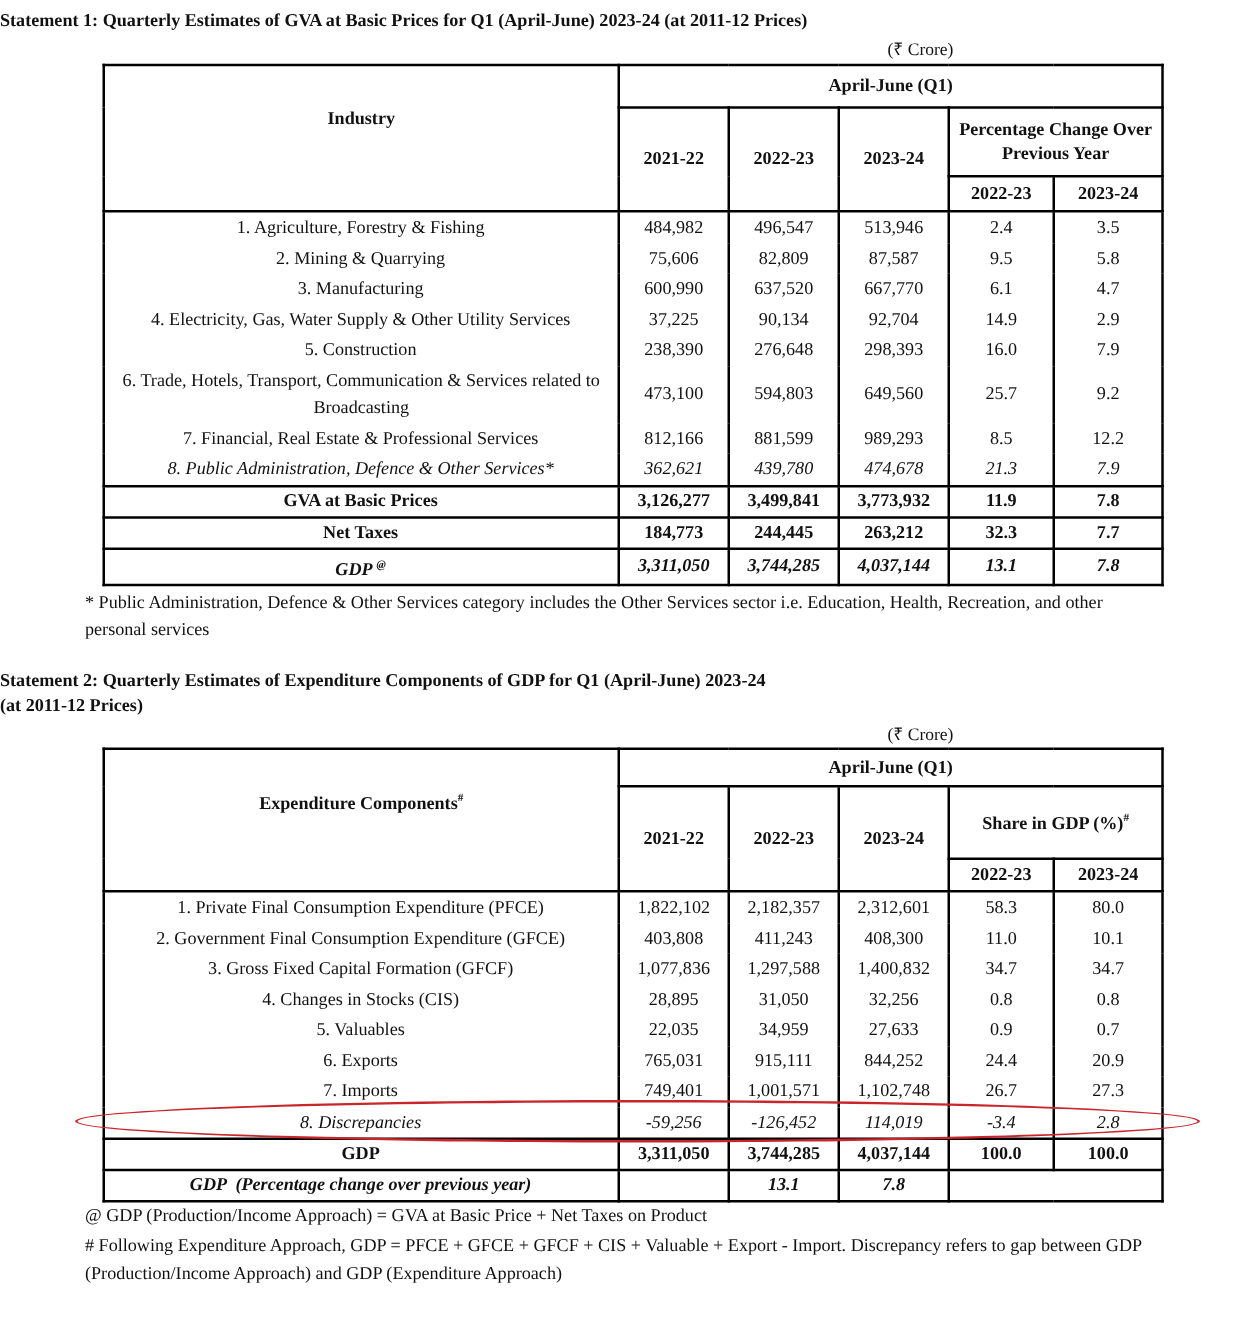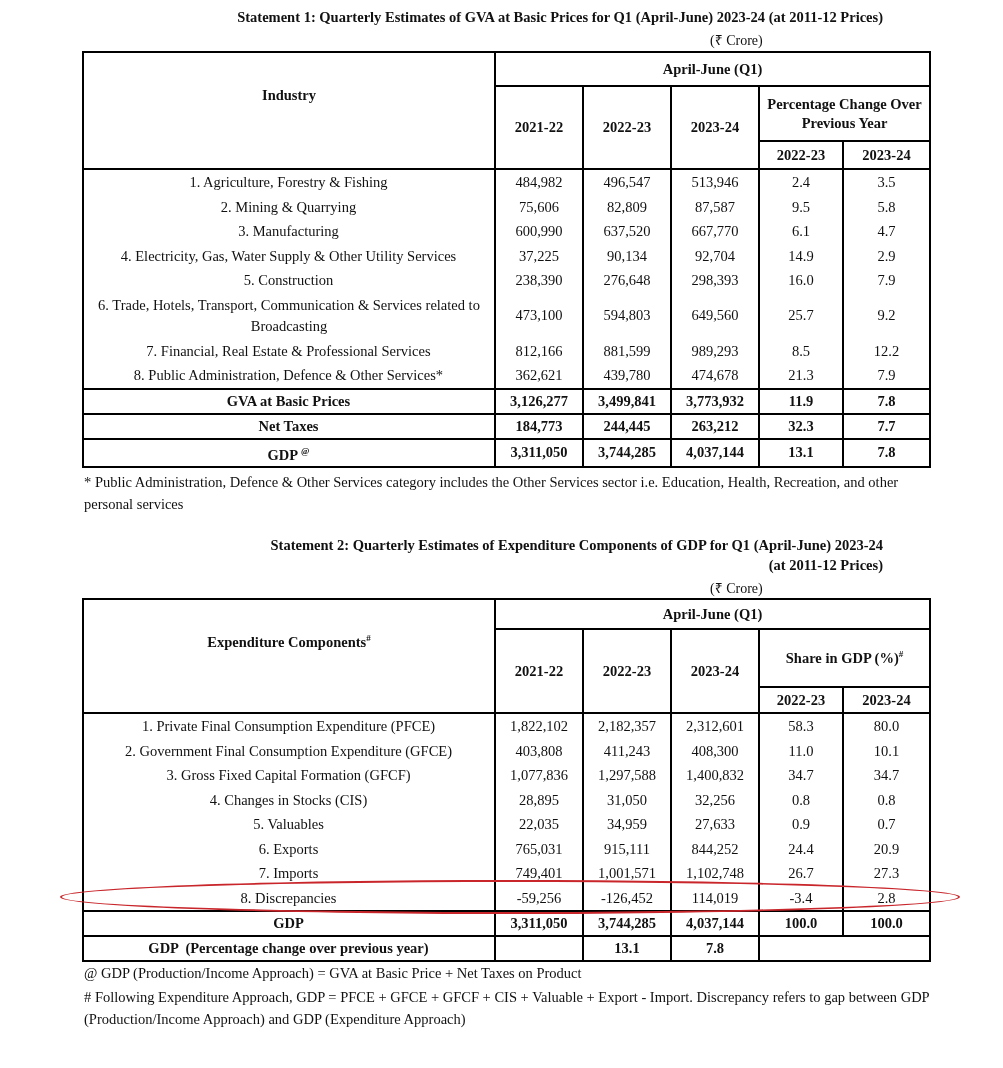--- a/index.html
+++ b/index.html
@@ -1,43 +1,43 @@
 <!DOCTYPE html>
 <html><head>
 <meta charset="utf-8">
 <style>
   html, body { margin: 0; padding: 0; background: #ffffff; }
   body {
     width: 1003px; height: 1068px; position: relative; overflow: hidden;
     font-family: "Liberation Serif", serif; color: #111;
   }
   .title {
-    position: absolute; left: 0; width: 883px; text-align: right;
+    position: absolute; left: 0; width: 883px; text-align: left;
     font-weight: bold; font-size: 14.5px; line-height: 20px;
   }
   .unit {
     position: absolute; font-weight: normal; font-size: 14px; line-height: 18px; margin-left: 16px;
   }
   table.stat {
     position: absolute; left: 82px; width: 847px;
     border-collapse: collapse; table-layout: fixed;
     font-size: 14.5px;
   }
   table.stat td, table.stat th {
     border: 2px solid #000; padding: 0 4px; font-weight: normal;
   }
   table.stat th { font-weight: bold; text-align: center; }
   table.stat td.num { text-align: center; }
   table.stat td.lbl { text-align: center; padding-left: 3px; }
   table.stat tbody td { border-top: none; border-bottom: none; line-height: 24.5px; }
-  table.stat tbody tr:last-child td { border-bottom: 2px solid #000; }
+  table.stat tbody tr:last-child td { border-bottom: 2px solid #000; font-style: italic; }
   table.stat tr.bold td { font-weight: bold; border-top: 2px solid #84cc16; border-bottom: 2px solid #000; line-height: 23px; }
   sup { font-size: 9px; }
   .note {
-    position: absolute; left: 84px; width: 850px; font-size: 14.5px; line-height: 22px;
+    position: absolute; left: 68px; width: 850px; font-size: 14.5px; line-height: 22px;
   }
   .ellipse {
     position: absolute; left: 60px; top: 880px; width: 900px; height: 34px;
     border: 2.5px solid #c8262b; border-radius: 50%; box-sizing: border-box;
     pointer-events: none;
   }
 </style>
 </head>
 <body>
 

